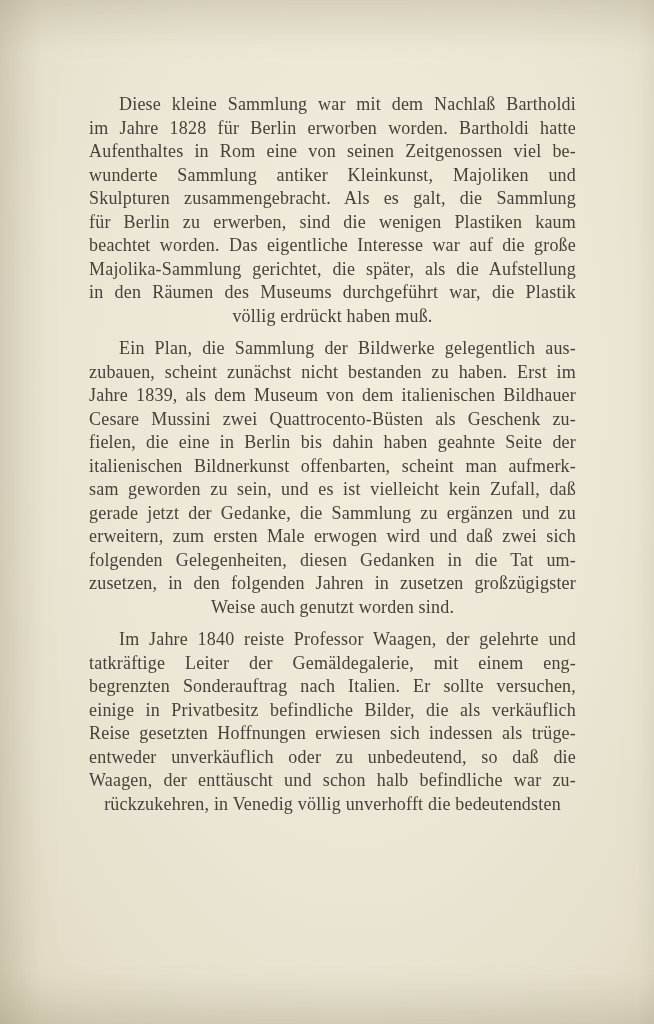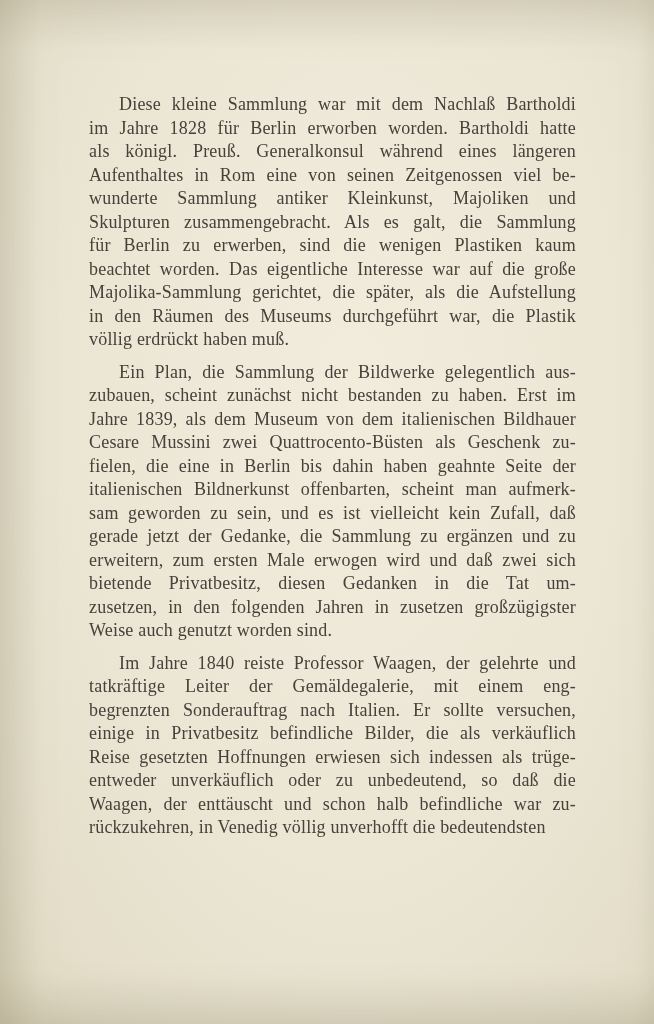--- a/index.html
+++ b/index.html
@@ -37,60 +37,59 @@
     font-size: 18px;
     line-height: 23.5px;
     color: #46413a;
     letter-spacing: 0.2px;
   }
   .paragraph {
     margin: 0 0 9px 0;
   }
   .line {
     white-space: nowrap;
-    text-align: left;
+    text-align: center;
   }
   .line.justify {
     white-space: normal;
     text-align: justify;
     text-align-last: justify;
   }
   .line.indent {
     text-indent: 30px;
   }
 </style>
 </head>
 <body>
 
 <div class="page">
   <div class="text-block">
       <div class="paragraph">
         <div class="line indent justify">Diese kleine Sammlung war mit dem Nachlaß Bartholdi</div>
         <div class="line justify">im Jahre 1828 für Berlin erworben worden. Bartholdi hatte</div>
-        <div class="line justify">als königl. Preuß. Generalkonsul während eines längeren</div>
         <div class="line justify">Aufenthaltes in Rom eine von seinen Zeitgenossen viel be-</div>
         <div class="line justify">wunderte Sammlung antiker Kleinkunst, Majoliken und</div>
         <div class="line justify">Skulpturen zusammengebracht. Als es galt, die Sammlung</div>
         <div class="line justify">für Berlin zu erwerben, sind die wenigen Plastiken kaum</div>
         <div class="line justify">beachtet worden. Das eigentliche Interesse war auf die große</div>
         <div class="line justify">Majolika-Sammlung gerichtet, die später, als die Aufstellung</div>
         <div class="line justify">in den Räumen des Museums durchgeführt war, die Plastik</div>
         <div class="line">völlig erdrückt haben muß.</div>
       </div>
       <div class="paragraph">
         <div class="line indent justify">Ein Plan, die Sammlung der Bildwerke gelegentlich aus-</div>
         <div class="line justify">zubauen, scheint zunächst nicht bestanden zu haben. Erst im</div>
         <div class="line justify">Jahre 1839, als dem Museum von dem italienischen Bildhauer</div>
         <div class="line justify">Cesare Mussini zwei Quattrocento-Büsten als Geschenk zu-</div>
         <div class="line justify">fielen, die eine in Berlin bis dahin haben geahnte Seite der</div>
         <div class="line justify">italienischen Bildnerkunst offenbarten, scheint man aufmerk-</div>
         <div class="line justify">sam geworden zu sein, und es ist vielleicht kein Zufall, daß</div>
         <div class="line justify">gerade jetzt der Gedanke, die Sammlung zu ergänzen und zu</div>
         <div class="line justify">erweitern, zum ersten Male erwogen wird und daß zwei sich</div>
-        <div class="line justify">bietende Privatbesitz, diesen Gedanken in die Tat um-</div>
+        <div class="line justify">folgenden Gelegenheiten, diesen Gedanken in die Tat um-</div>
         <div class="line justify">zusetzen, in den folgenden Jahren in zusetzen großzügigster</div>
         <div class="line">Weise auch genutzt worden sind.</div>
       </div>
       <div class="paragraph">
         <div class="line indent justify">Im Jahre 1840 reiste Professor Waagen, der gelehrte und</div>
         <div class="line justify">tatkräftige Leiter der Gemäldegalerie, mit einem eng-</div>
         <div class="line justify">begrenzten Sonderauftrag nach Italien. Er sollte versuchen,</div>
         <div class="line justify">einige in Privatbesitz befindliche Bilder, die als verkäuflich</div>
         <div class="line justify">Reise gesetzten Hoffnungen erwiesen sich indessen als trüge-</div>
         <div class="line justify">entweder unverkäuflich oder zu unbedeutend, so daß die</div>

